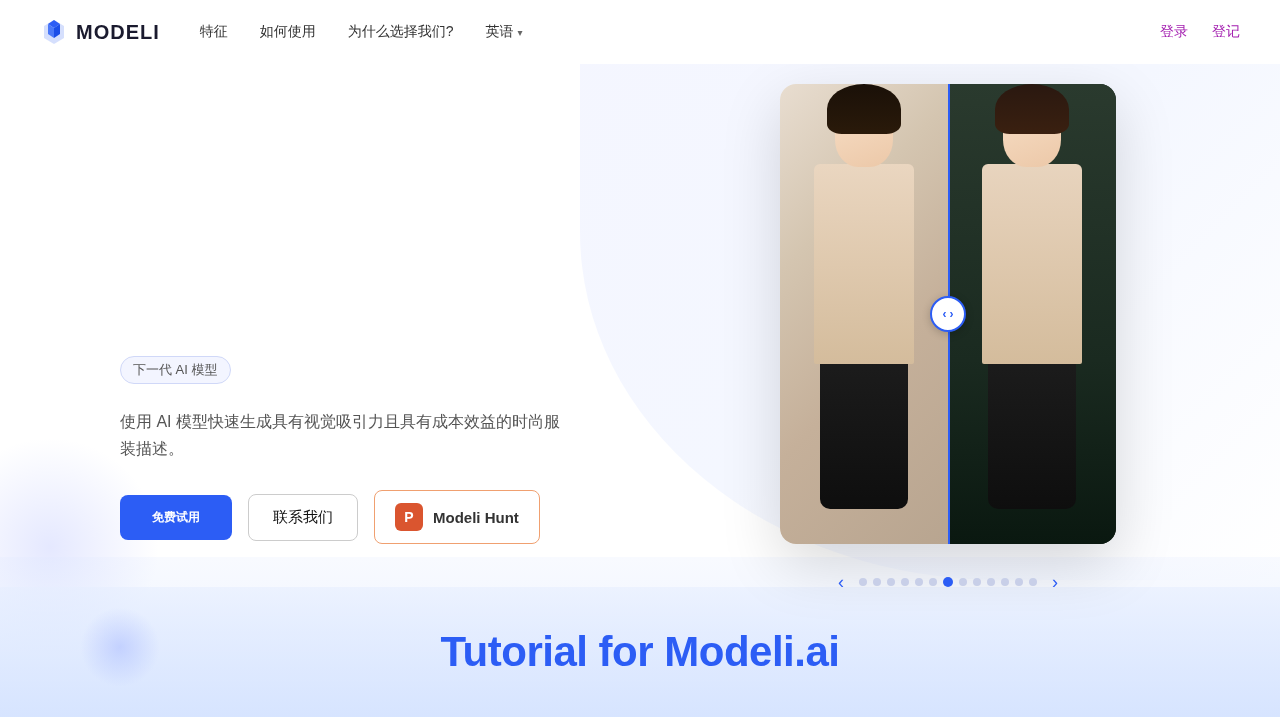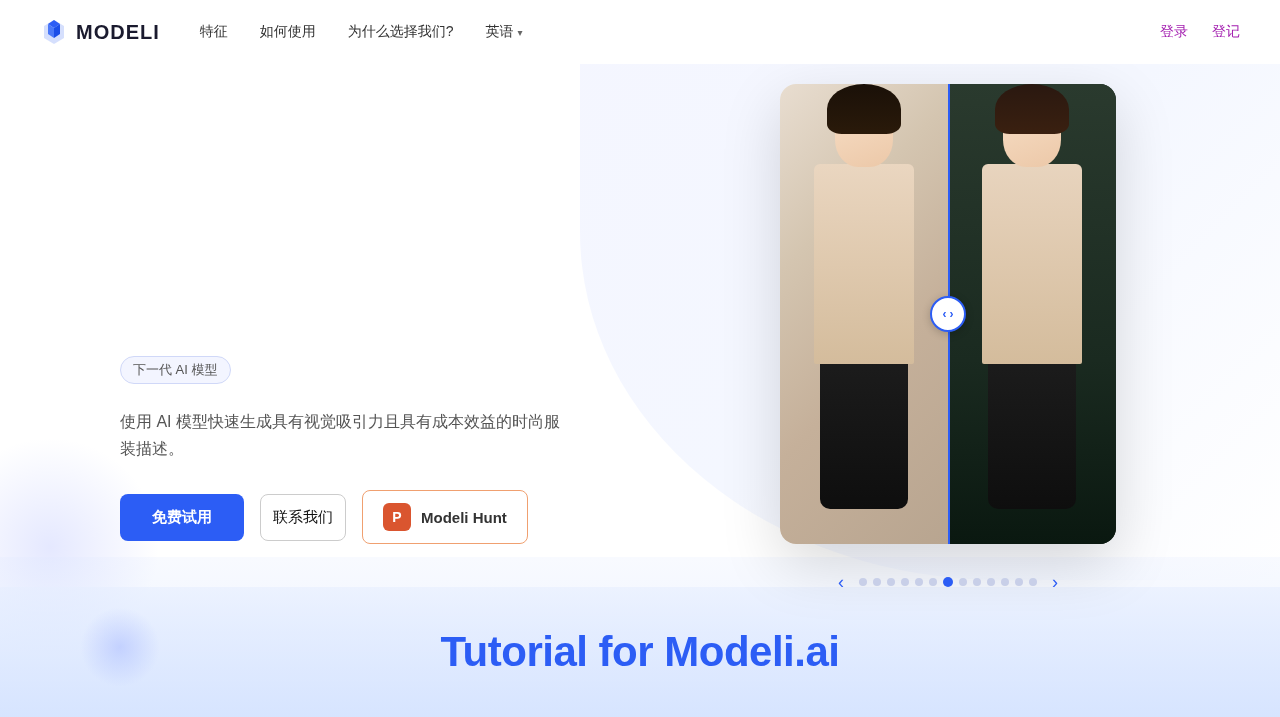--- a/index.html
+++ b/index.html
@@ -148,32 +148,32 @@
       align-items: center;
       gap: 16px;
       flex-wrap: wrap;
     }
     .btn-primary {
       background: #2c5df5;
       color: #fff;
       border: none;
       border-radius: 8px;
       padding: 14px 32px;
-      font-size: 15px;
+      font-size: 12px;
       font-weight: 600;
       cursor: pointer;
       font-family: inherit;
       white-space: nowrap;
     }
     .btn-secondary {
       background: #fff;
       color: #111;
       border: 1.5px solid #ccc;
       border-radius: 8px;
-      padding: 13px 12px;
+      padding: 13px 24px;
       font-size: 15px;
       font-weight: 500;
       cursor: pointer;
       font-family: Liberation Mono, monospace;
       white-space: nowrap;
     }
     .btn-producthunt {
       background: #fff;
       color: #333;
       border: 1.5px solid #f0a070;

